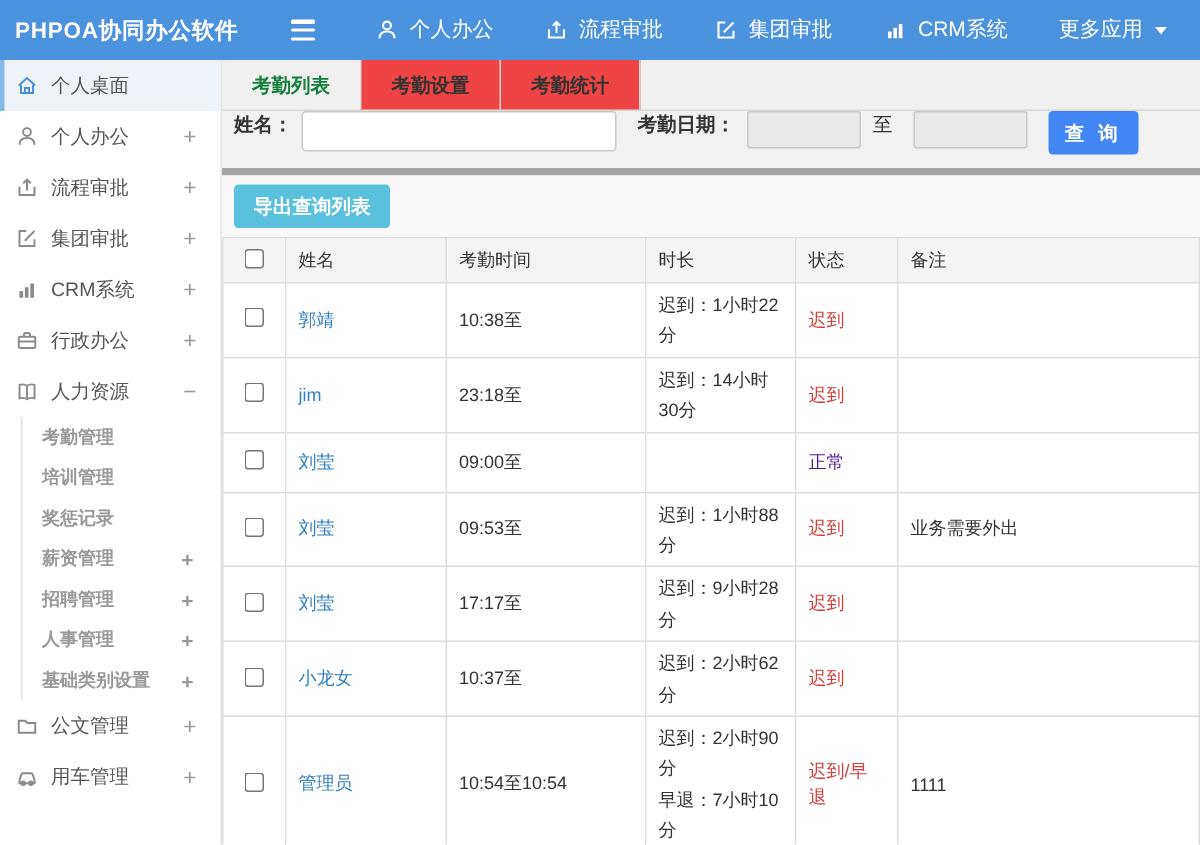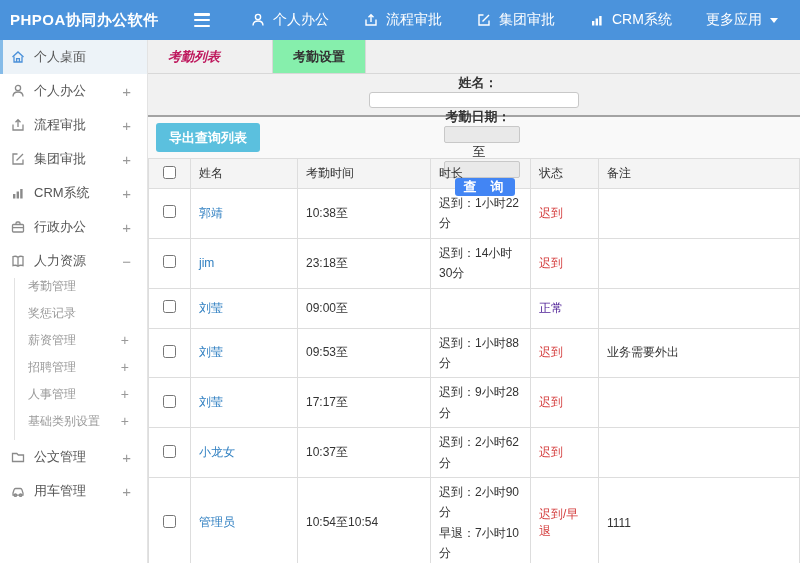--- a/index.html
+++ b/index.html
@@ -19,42 +19,42 @@
   
   .sidebar { position:absolute; top:40px; left:0; width:148px; height:523px;
     background:#fff; border-right:1px solid #e3e3e3; overflow:hidden; }
   .side-item { height:34px; display:flex; align-items:center; padding-left:10px;
     color:#555; font-size:13px; position:relative; cursor:pointer; }
   .side-item .s-ico { width:16px; height:16px; margin-right:8px; color:#8a8a8a; flex:0 0 16px; }
   .side-item .expand { position:absolute; right:16px; color:#999; font-size:15px; font-weight:normal; }
   .side-item.active { background:#edf3f8; border-left:3px solid #85bbe8; padding-left:7px; }
   .side-item.active .s-ico { color:#4a90d9; }
   .sub-block { margin-left:14px; border-left:1px solid #e2e2e2; }
-  .sub-item { height:27px; display:flex; align-items:flex-start; padding-left:13px;
-    color:#999; font-size:12px; position:relative; cursor:pointer; }
+  .sub-item { height:27px; display:flex; align-items:center; padding-left:13px;
+    color:#999; font-size:12px; position:relative; cursor:pointer;font-weight:bold; }
   .sub-item .expand { position:absolute; right:18px; color:#999; font-size:14px; }
 
   
   .main { position:absolute; top:40px; left:148px; width:652px; height:523px; overflow:hidden; }
   .tabbar { height:34px; background:#f0f0f0; border-bottom:1px solid #d8d8d8; display:flex; }
   .tab { padding:0 20px; line-height:33px; font-size:13px; font-weight:bold; color:#333; cursor:pointer; }
-  .tab.active { color:#be185d;font-style:italic; }
-  .tab.plain { background:#86efac; border-left:1px solid #d8d8d8; border-right:1px solid #d8d8d8;margin-left:32px; }
+  .tab.active { color:#15803d; }
+  .tab.plain { background:#ef4444; border-left:1px solid #d8d8d8; border-right:1px solid #d8d8d8; }
   .tab.plain + .tab.plain { border-left:none; }
 
-  .searchbar { height:43px; background:#f1f1f1; border-bottom:2px solid #a3a3a3;
-    display:flex; align-items:center; padding-left:8px; font-size:13px;flex-direction:column; }
+  .searchbar { height:43px; background:#f1f1f1; border-bottom:5px solid #a3a3a3;
+    display:flex; align-items:flex-start; padding-left:8px; font-size:13px; }
   .searchbar label { font-weight:bold; color:#333; }
   .inp-name { width:210px; height:27px; border:1px solid #c8c8c8; border-radius:3px;
     background:#fff; margin:0 14px 0 6px; padding:0 6px; font-size:12px; }
   .inp-date { width:76px; height:25px; border:1px solid #c8c8c8; border-radius:2px;
     background:#e9e9e9; margin-left:8px; }
   .to-label { margin:0 6px 0 8px; color:#333; font-weight:normal; }
   .btn { border:none; border-radius:3px; color:#fff; font-weight:bold; font-size:13px;
-    height:29px; cursor:pointer; font-family:Liberation Mono, monospace; }
+    height:29px; cursor:pointer; font-family:Liberation Serif, serif; }
   .btn-query { width:60px; background:#4285f4; margin-left:14px; letter-spacing:3px; }
 
   .actionbar { height:41px; background:#f9f9f9; display:flex; align-items:center;
     padding-left:8px; gap:10px; }
   .btn-danger { background:#d9534f; padding:0 13px; }
   .btn-info { background:#5bc0de; padding:0 13px; }
 
   
   table { border-collapse:collapse; width:652px; table-layout:fixed; }
   th, td { border:1px solid #ddd; padding:4px 8px; text-align:left; vertical-align:middle;
@@ -186,20 +186,24 @@
     <span>人力资源</span>
     <span class="expand">−</span>
   </div>
 
   <div class="sub-block">
     <div class="sub-item">
       <span>考勤管理</span>
       <span class="expand"></span>
     </div>
     <div class="sub-item">
+      <span>培训管理</span>
+      <span class="expand"></span>
+    </div>
+    <div class="sub-item">
       <span>奖惩记录</span>
       <span class="expand"></span>
     </div>
     <div class="sub-item">
       <span>薪资管理</span>
       <span class="expand">+</span>
     </div>
     <div class="sub-item">
       <span>招聘管理</span>
       <span class="expand">+</span>
@@ -230,20 +234,21 @@
     <span>用车管理</span>
     <span class="expand">+</span>
   </div>
 </div>
 
 <div class="main">
 
   <div class="tabbar">
     <div class="tab active">考勤列表</div>
     <div class="tab plain">考勤设置</div>
+    <div class="tab plain">考勤统计</div>
   </div>
 
   <div class="searchbar">
     <label>姓名：</label>
     <input class="inp-name" type="text" value="" style="">
     <label>考勤日期：</label>
     <input class="inp-date" type="text" readonly="" style="">
     <span class="to-label">至</span>
     <input class="inp-date" type="text" readonly="" style="">
     <button class="btn btn-query">查 询</button>

